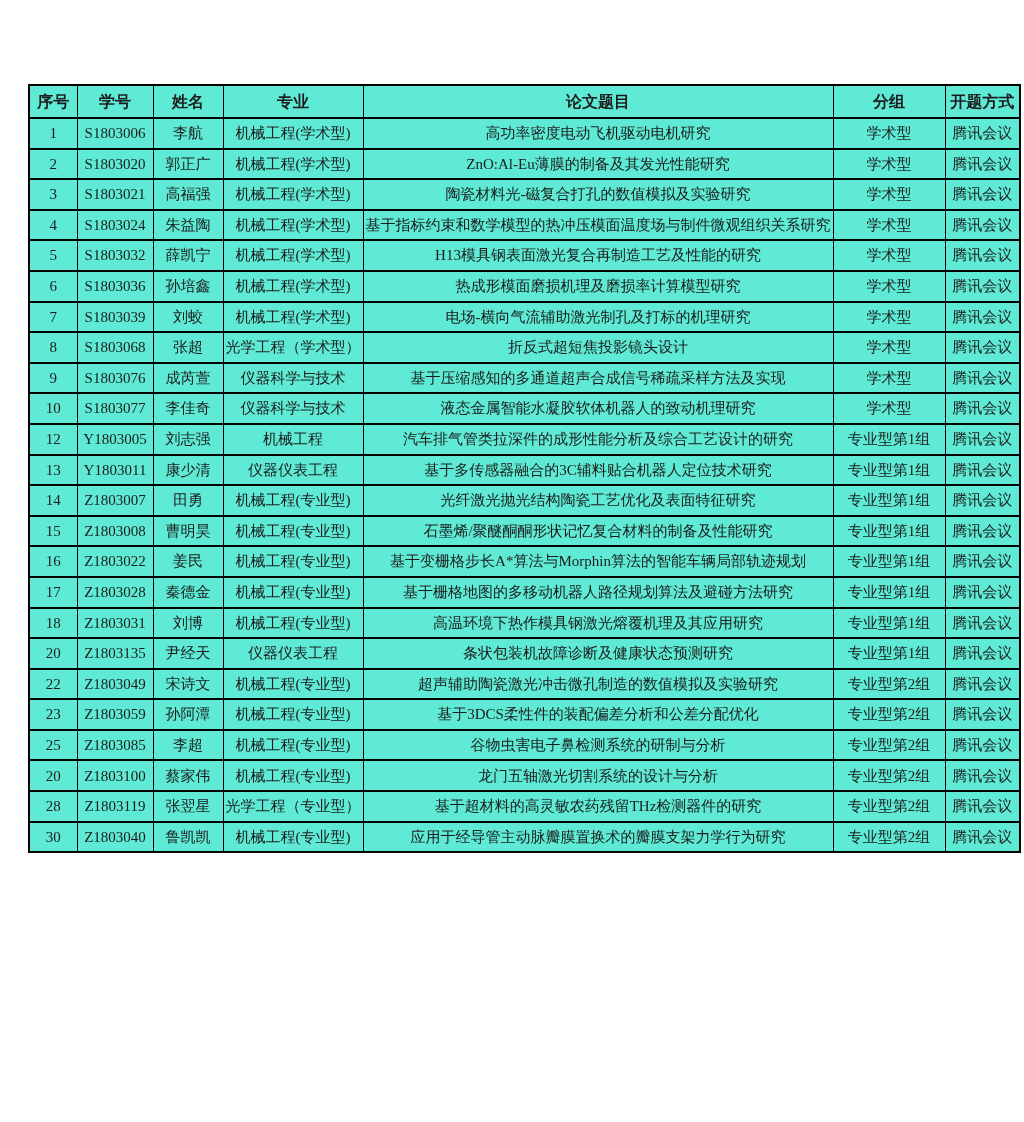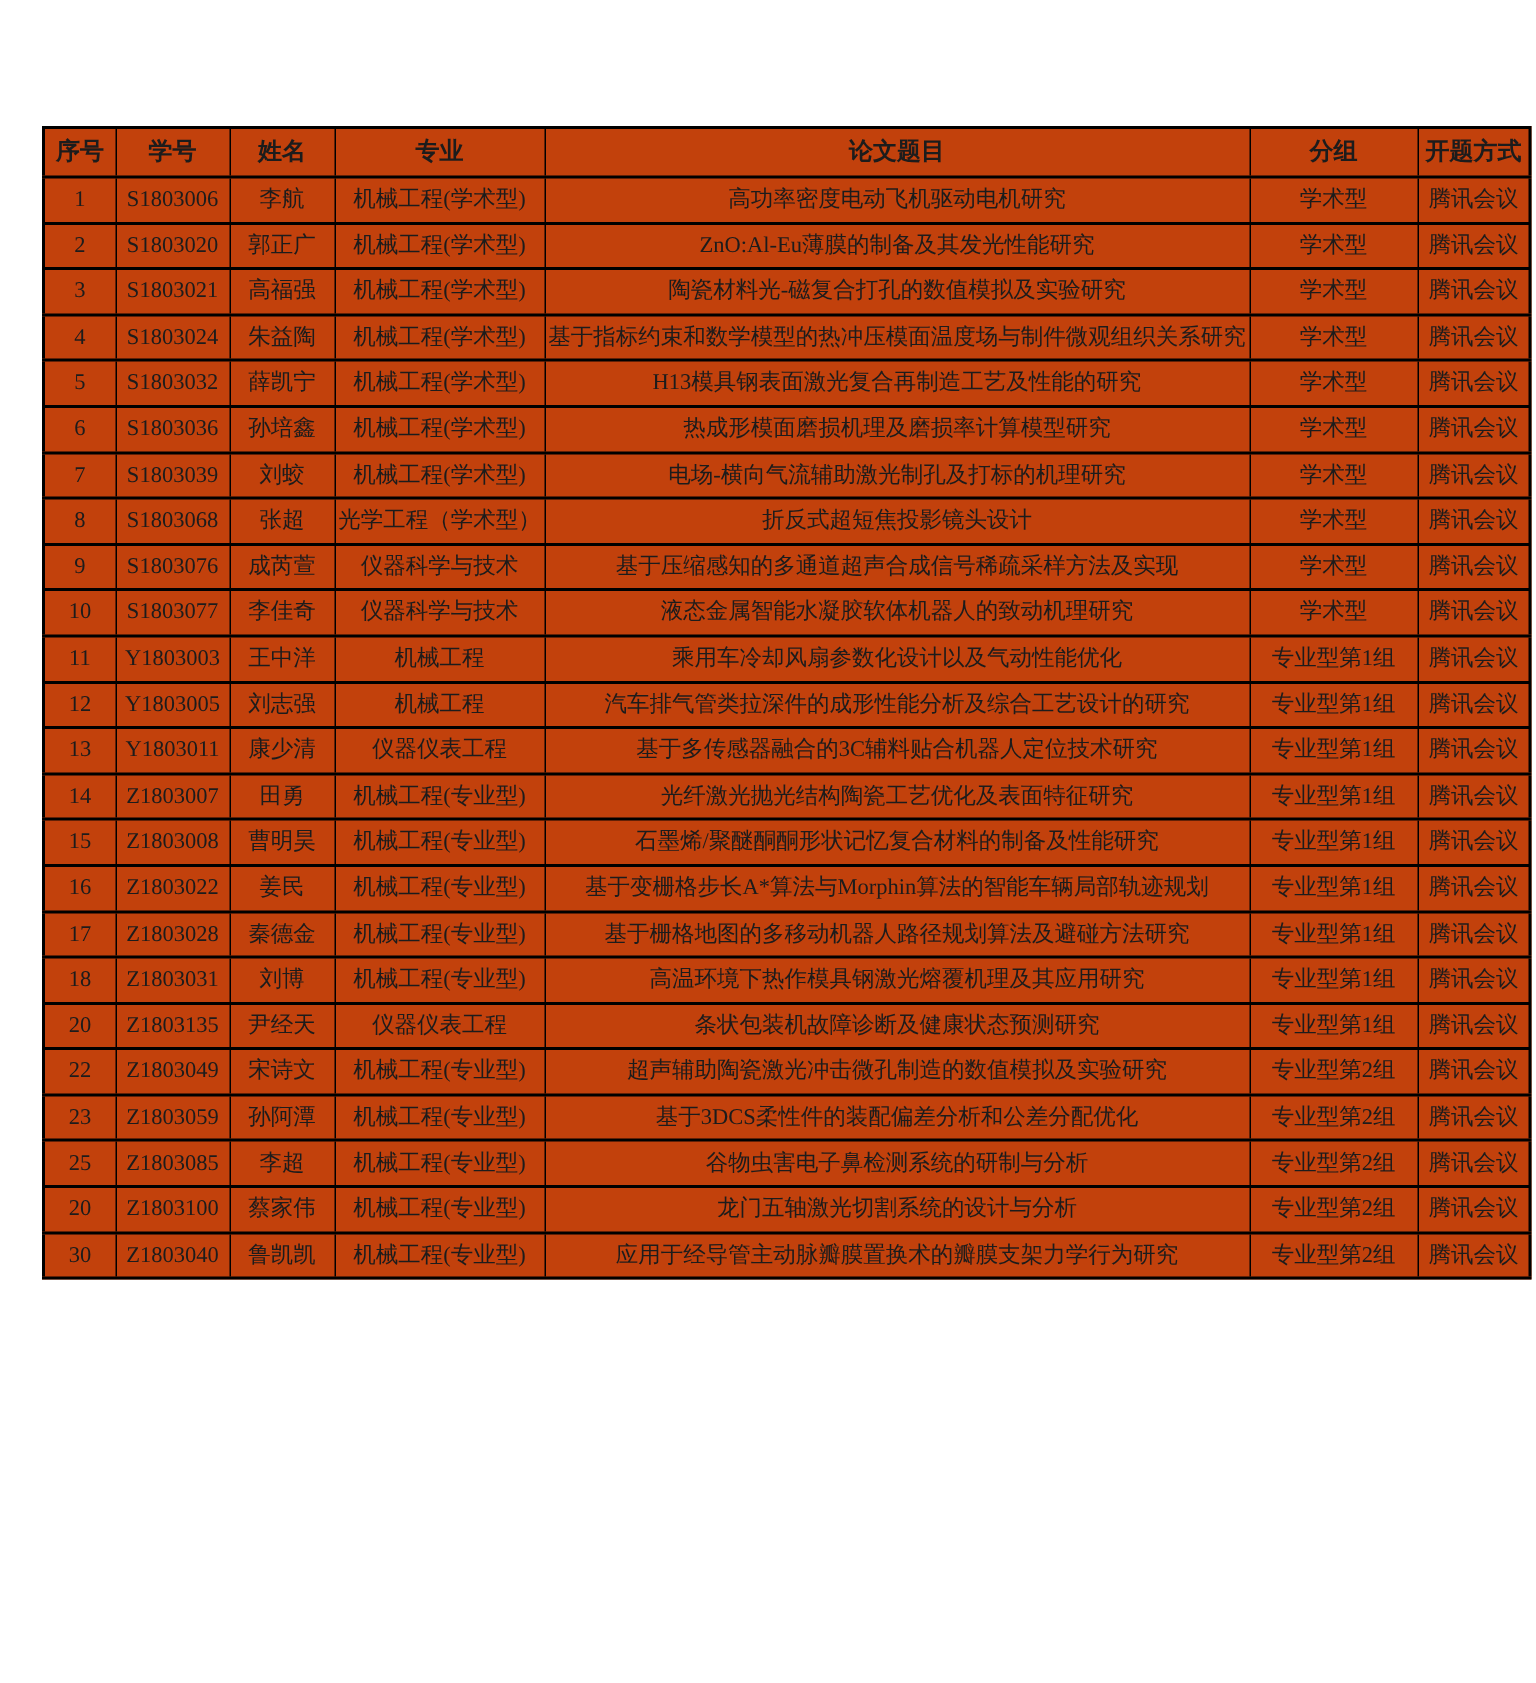--- a/index.html
+++ b/index.html
@@ -16,21 +16,21 @@
   }
   .sheet {
     position: absolute;
     left: 28px;
     top: 84px;
   }
   table.roster {
     border-collapse: collapse;
     table-layout: fixed;
     border: 2px solid #000;
-    background: #c2410c;
+    background: #5eead4;
   }
   table.roster th, table.roster td {
     border-left: 1px solid #000;
     border-right: 1px solid #000;
     border-top: 2px solid #000;
     border-bottom: 2px solid #000;
     padding: 0 2px;
     text-align: center;
     vertical-align: middle;
     white-space: nowrap;
@@ -165,29 +165,20 @@
         <tr>
           <td>10</td>
           <td>S1803077</td>
           <td>李佳奇</td>
           <td>仪器科学与技术</td>
           <td>液态金属智能水凝胶软体机器人的致动机理研究</td>
           <td>学术型</td>
           <td>腾讯会议</td>
         </tr>
         <tr>
-          <td>11</td>
-          <td>Y1803003</td>
-          <td>王中洋</td>
-          <td>机械工程</td>
-          <td>乘用车冷却风扇参数化设计以及气动性能优化</td>
-          <td>专业型第1组</td>
-          <td>腾讯会议</td>
-        </tr>
-        <tr>
           <td>12</td>
           <td>Y1803005</td>
           <td>刘志强</td>
           <td>机械工程</td>
           <td>汽车排气管类拉深件的成形性能分析及综合工艺设计的研究</td>
           <td>专业型第1组</td>
           <td>腾讯会议</td>
         </tr>
         <tr>
           <td>13</td>
@@ -282,20 +273,29 @@
         <tr>
           <td>20</td>
           <td>Z1803100</td>
           <td>蔡家伟</td>
           <td>机械工程(专业型)</td>
           <td>龙门五轴激光切割系统的设计与分析</td>
           <td>专业型第2组</td>
           <td>腾讯会议</td>
         </tr>
         <tr>
+          <td>28</td>
+          <td>Z1803119</td>
+          <td>张翌星</td>
+          <td>光学工程（专业型）</td>
+          <td>基于超材料的高灵敏农药残留THz检测器件的研究</td>
+          <td>专业型第2组</td>
+          <td>腾讯会议</td>
+        </tr>
+        <tr>
           <td>30</td>
           <td>Z1803040</td>
           <td>鲁凯凯</td>
           <td>机械工程(专业型)</td>
           <td>应用于经导管主动脉瓣膜置换术的瓣膜支架力学行为研究</td>
           <td>专业型第2组</td>
           <td>腾讯会议</td>
         </tr>
       </tbody>
   </table>

